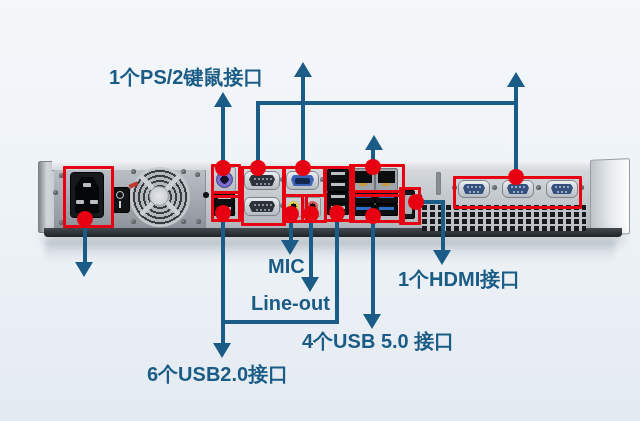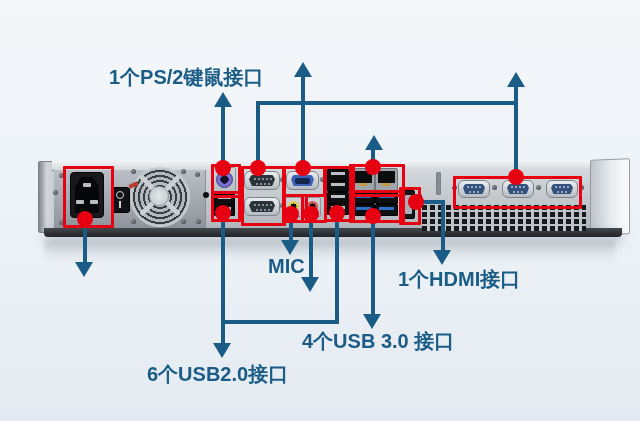--- a/index.html
+++ b/index.html
@@ -266,17 +266,18 @@
 
   <div class="abs vline" style="left:371px;top:216px;height:99px;"></div>
   <div class="abs arr down" style="left:363px;top:314px;"></div>
 
   <div class="abs hline" style="left:416px;top:200px;width:29px;"></div>
   <div class="abs vline" style="left:441px;top:200px;height:51px;"></div>
   <div class="abs arr down" style="left:433px;top:250px;"></div>
 
   <div class="abs lbl" style="left:109px;top:66px;">1个PS/2键鼠接口</div>
   <div class="abs lbl" style="left:268px;top:255px;">MIC</div>
+  <div class="abs lbl" style="left:251px;top:292px;">Line-out</div>
   <div class="abs lbl" style="left:382px;top:268px;margin-left:16px;">1个HDMI接口</div>
-  <div class="abs lbl" style="left:302px;top:330px;">4个USB 3.0 接口</div>
+  <div class="abs lbl" style="left:302px;top:330px;">4个USB 5.0 接口</div>
   <div class="abs lbl" style="left:147px;top:363px;">6个USB2.0接口</div>
 
 </div>
 
 </body></html>

